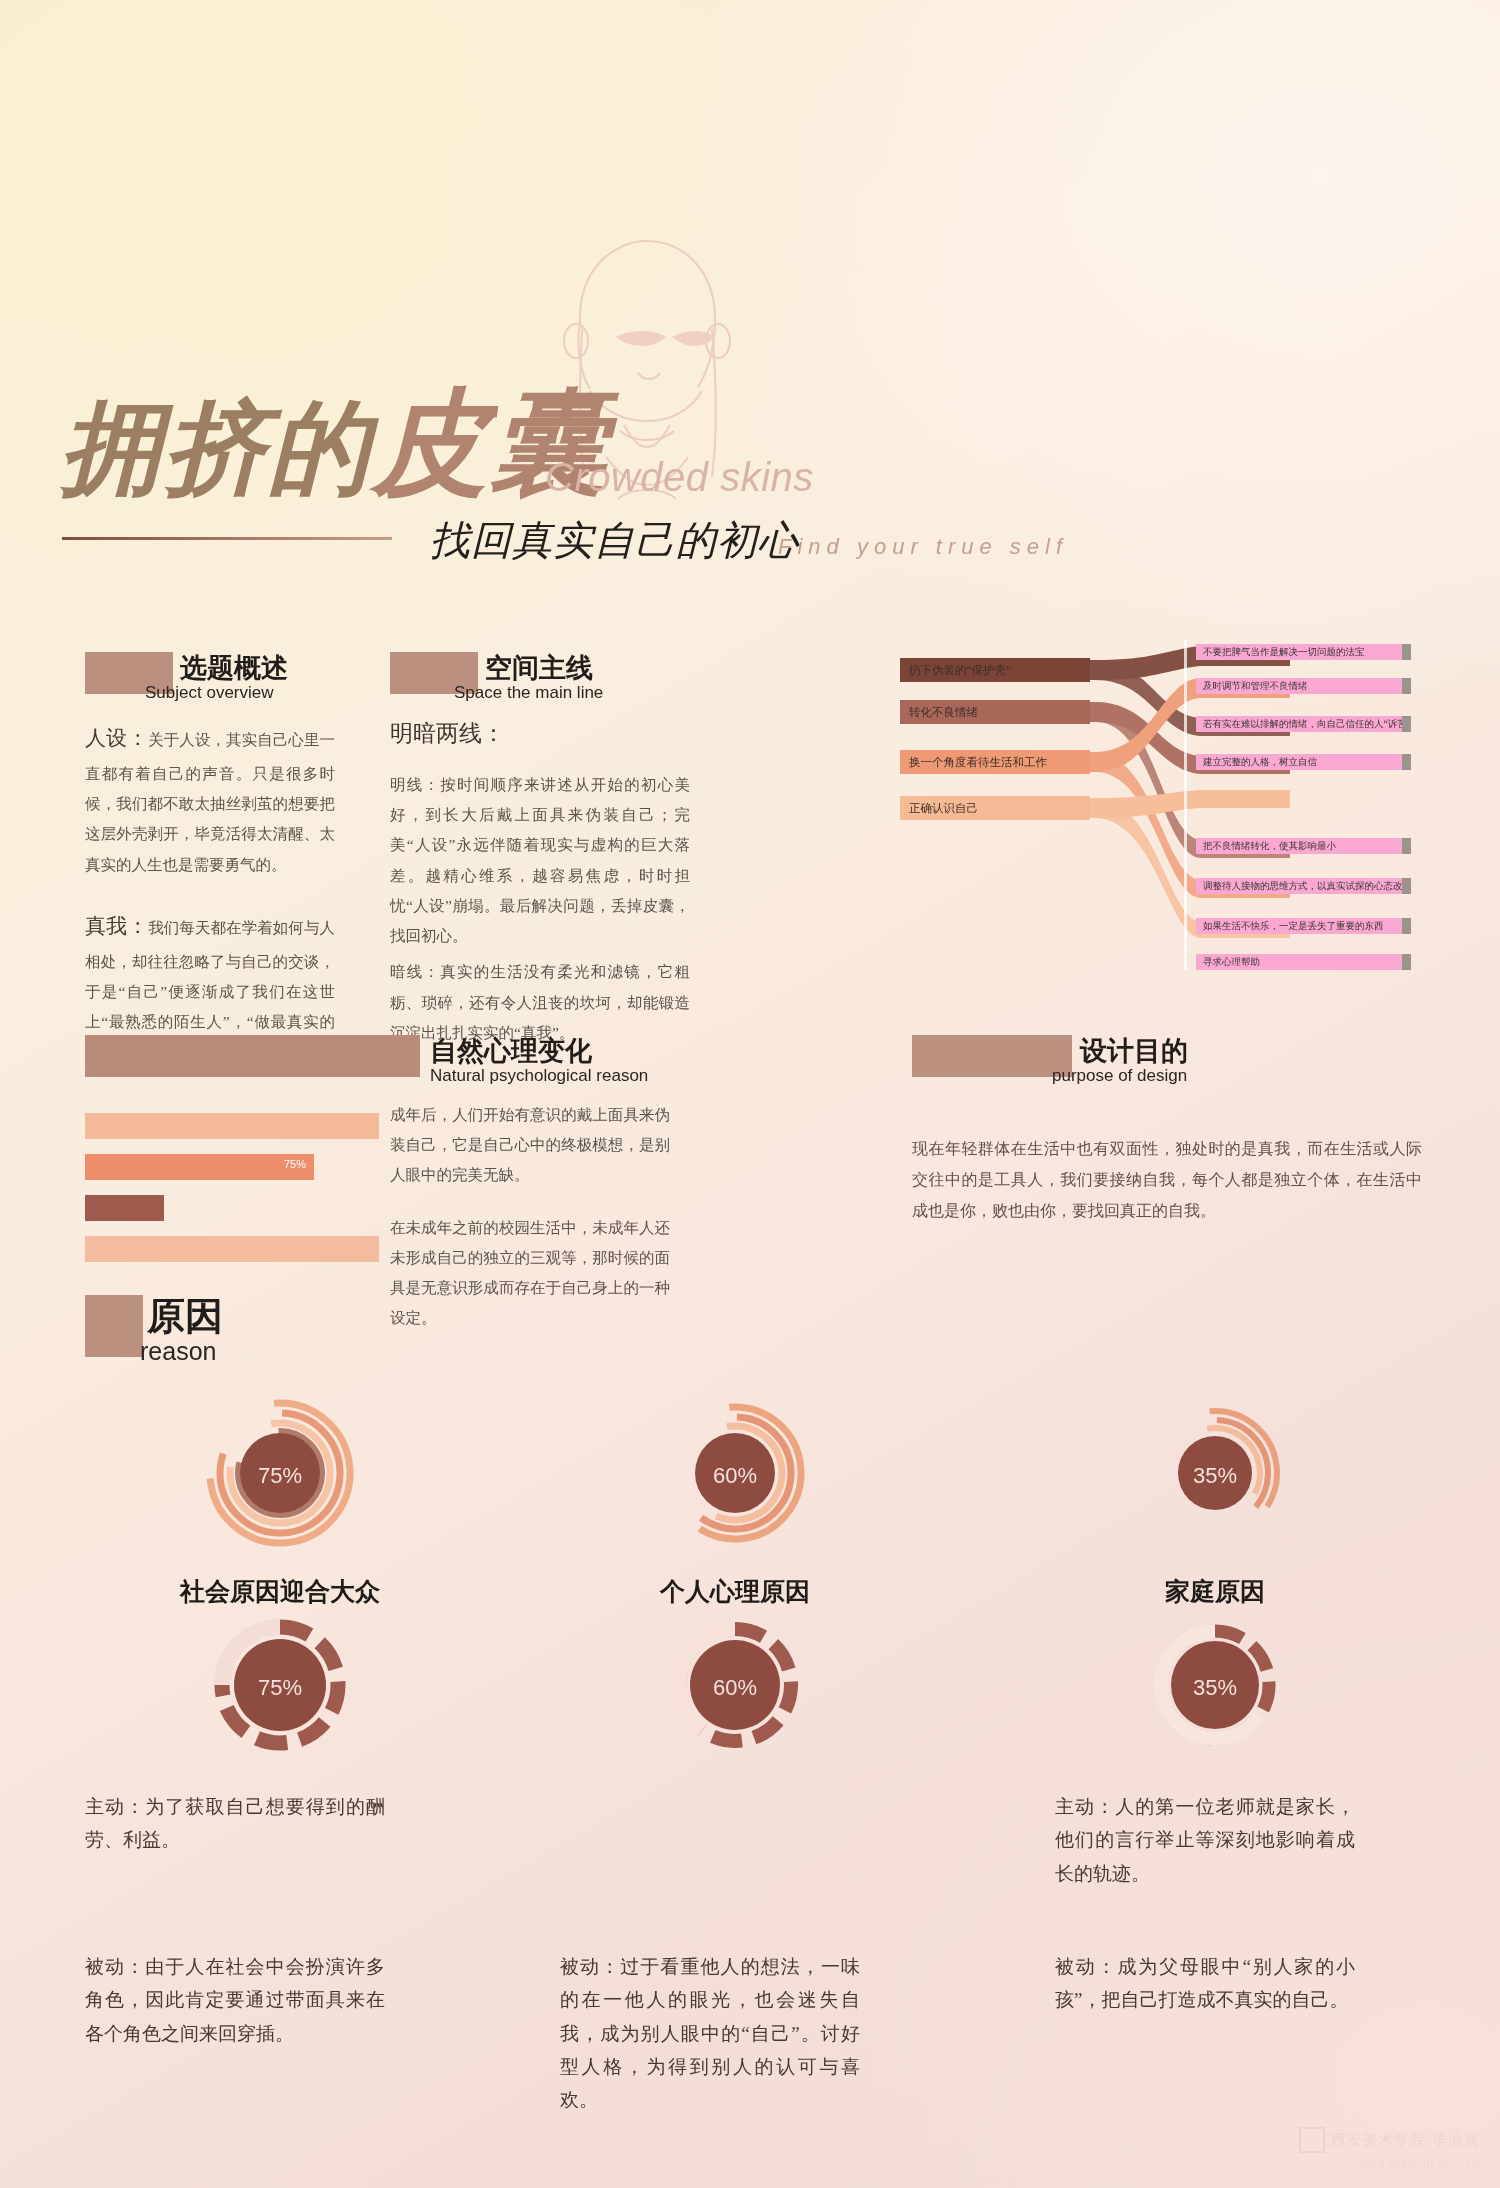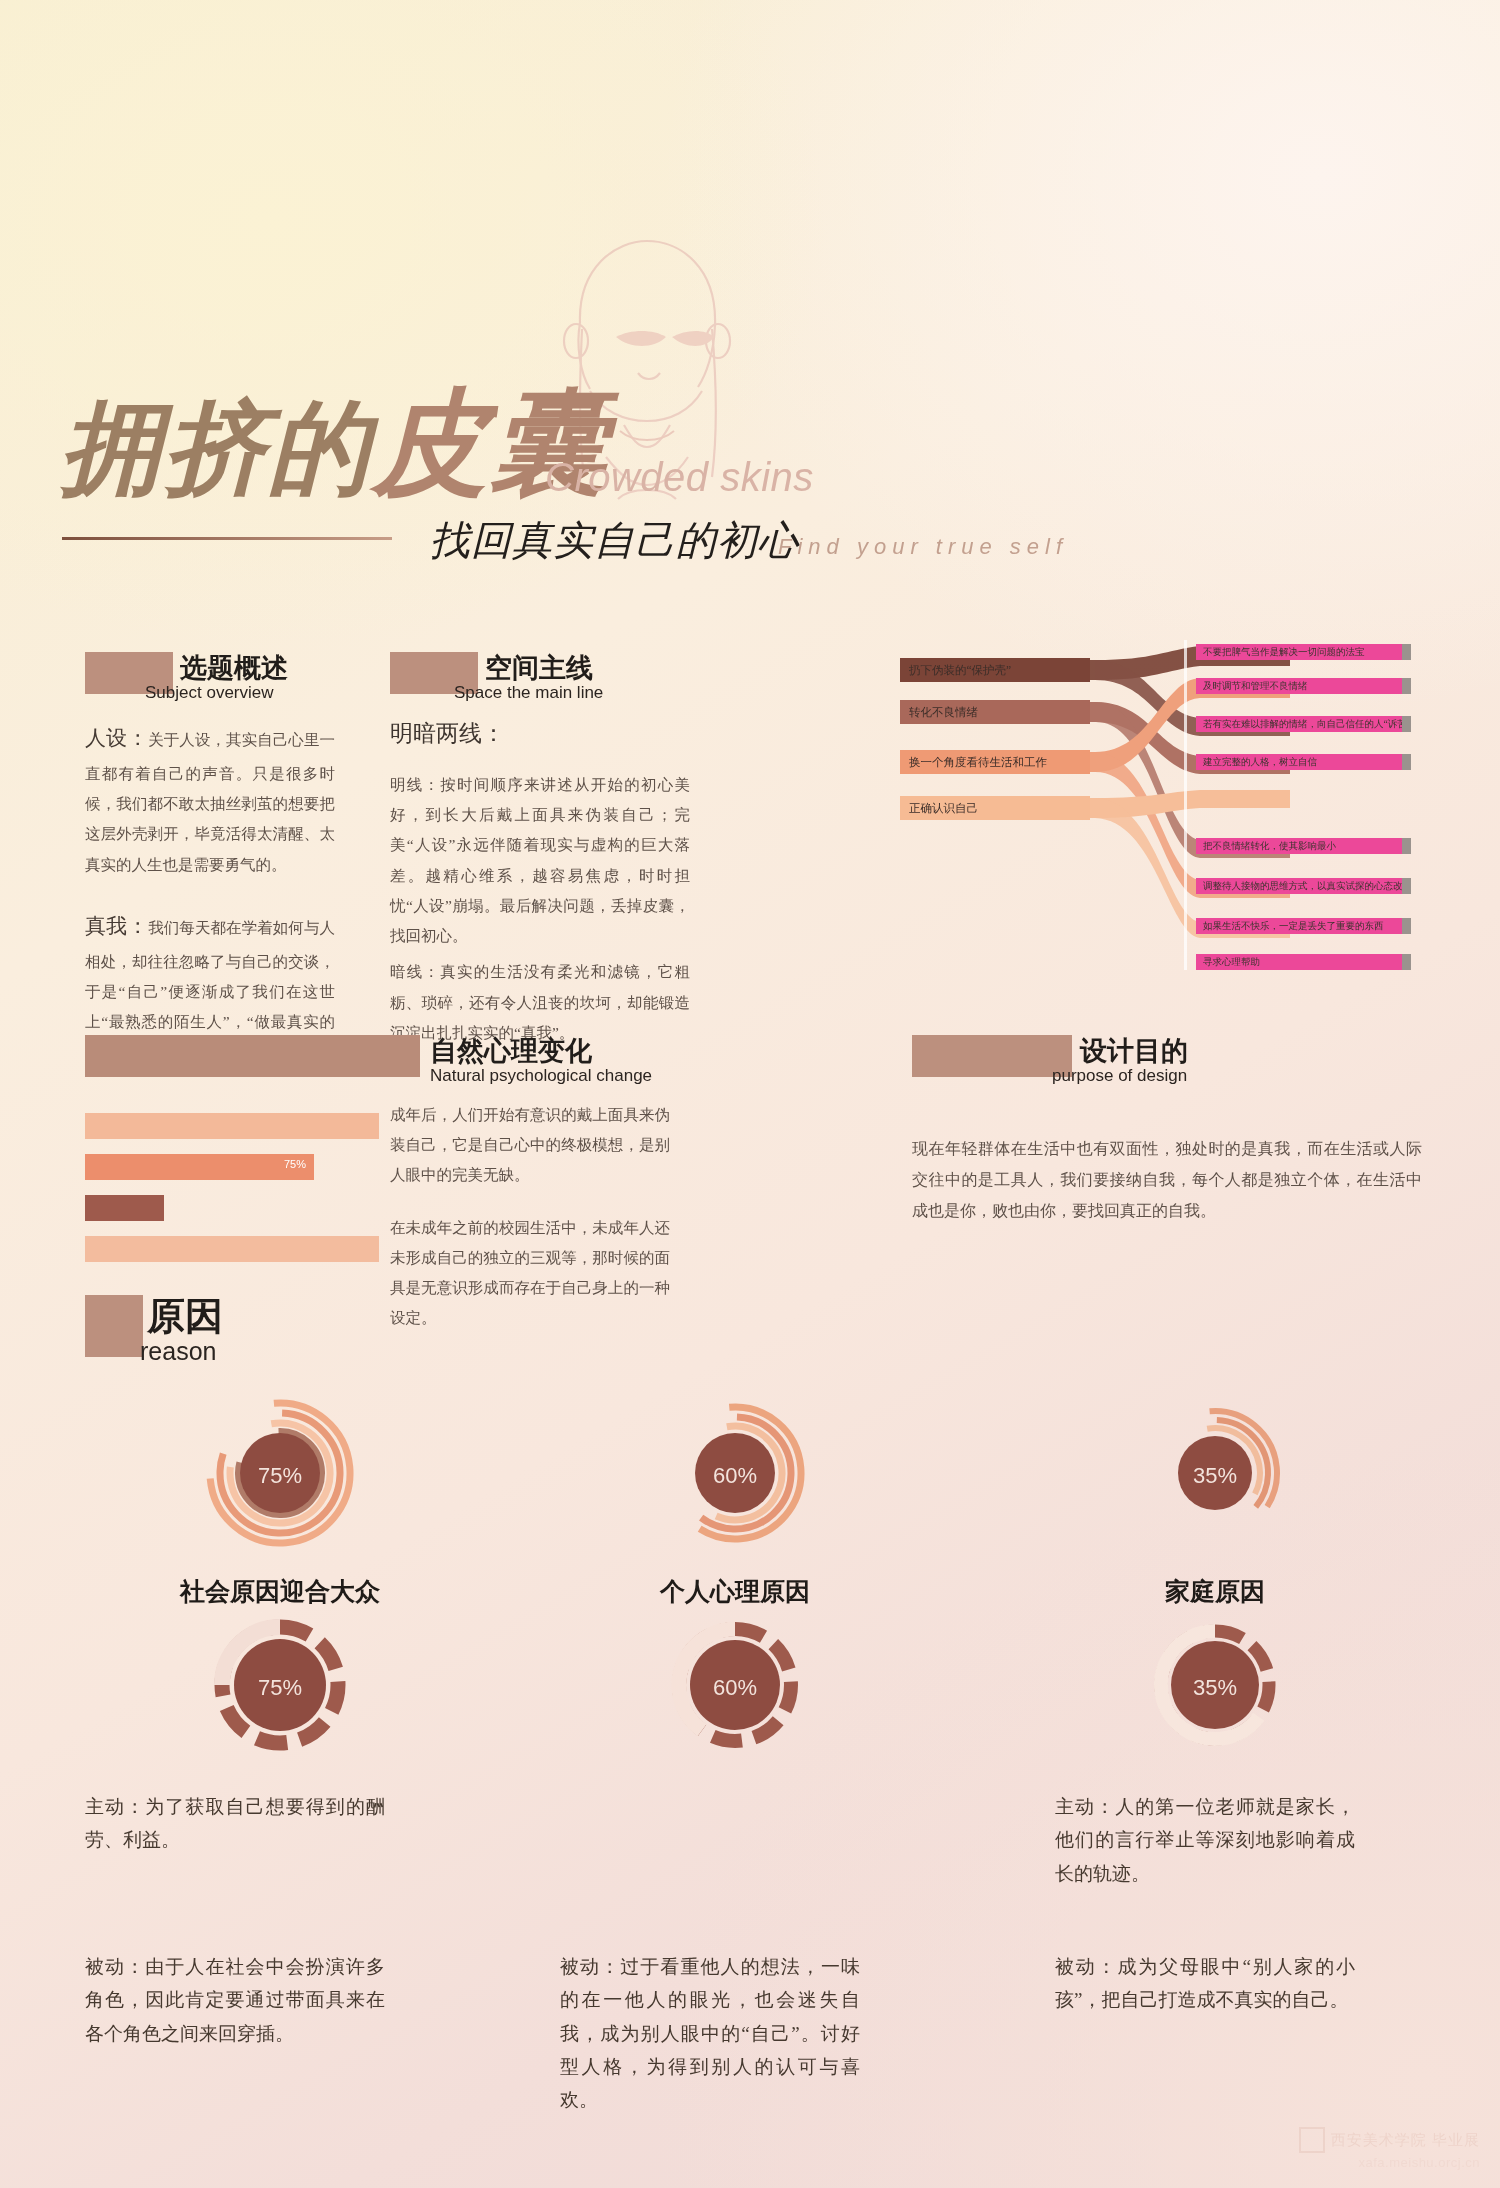--- a/index.html
+++ b/index.html
@@ -54,21 +54,21 @@
 
   .subhead { position:absolute; font-size:23px; color:#3d342e;
              font-family:"Liberation Serif", serif; }
 
   
   #sankey { position:absolute; left:900px; top:640px; width:540px; height:330px; }
   .sk-label { position:absolute; font-family:"Liberation Serif", serif;
               color:#4a3a33; white-space:nowrap; overflow:hidden; }
   .sk-left { font-size:11.5px; padding-left:9px; line-height:24px; height:24px; color:#3b2d28; }
   .sk-right { font-size:9.5px; padding-left:7px; line-height:16px; height:16px;
-              background:#ec4899; color:#3c332e; }
+              background:#f9a8d4; color:#3c332e; }
   .sk-right .cap { position:absolute; right:0; top:0; width:9px; height:16px; background:#9a938e; }
 
   
   #bars { position:absolute; left:85px; top:1040px; width:360px; }
   .bar { height:26px; margin-bottom:15px; position:relative; }
   .bar .val { position:absolute; right:8px; top:4px; font-size:11px; color:#fff; }
 
   
   .donut-wrap { position:absolute; width:300px; text-align:center; }
   .donut-caption { font-size:25px; color:#1f1b18; font-weight:700; margin-top:16px;
@@ -188,21 +188,21 @@
     <div class="sk-label sk-right" style="left:296px; top:114px; width:215px;"><span>建立完整的人格，树立自信</span><span class="cap"></span></div>
     <div class="sk-label sk-right" style="left:296px; top:198px; width:215px;"><span>把不良情绪转化，使其影响最小</span><span class="cap"></span></div>
     <div class="sk-label sk-right" style="left:296px; top:238px; width:215px;"><span>调整待人接物的思维方式，以真实试探的心态改变</span><span class="cap"></span></div>
     <div class="sk-label sk-right" style="left:296px; top:278px; width:215px;"><span>如果生活不快乐，一定是丢失了重要的东西</span><span class="cap"></span></div>
     <div class="sk-label sk-right" style="left:296px; top:314px; width:215px;"><span>寻求心理帮助</span><span class="cap"></span></div>
   </div>
 
   <div class="sec" style="left:85px; top:1035px; width:560px;">
     <div class="chip" style="width:335px; background:#b98c79;"></div>
     <div class="cn" style="left:345px;">自然心理变化</div>
-    <div class="en" style="left:345px;">Natural psychological change</div>
+    <div class="en" style="left:345px;">Natural psychological reason</div>
   </div>
 
   <div id="bars">
     <div class="bar" style="margin-top:73px; width:294px; background:#f3b999;"></div>
     <div class="bar" style="width:229px; background:#ec8e6c;">
       <span class="val">75%</span>
     </div>
     <div class="bar" style="width:79px; background:#9e5a4c;"></div>
     <div class="bar" style="width:294px; background:#f3bc9e;"></div>
   </div>

